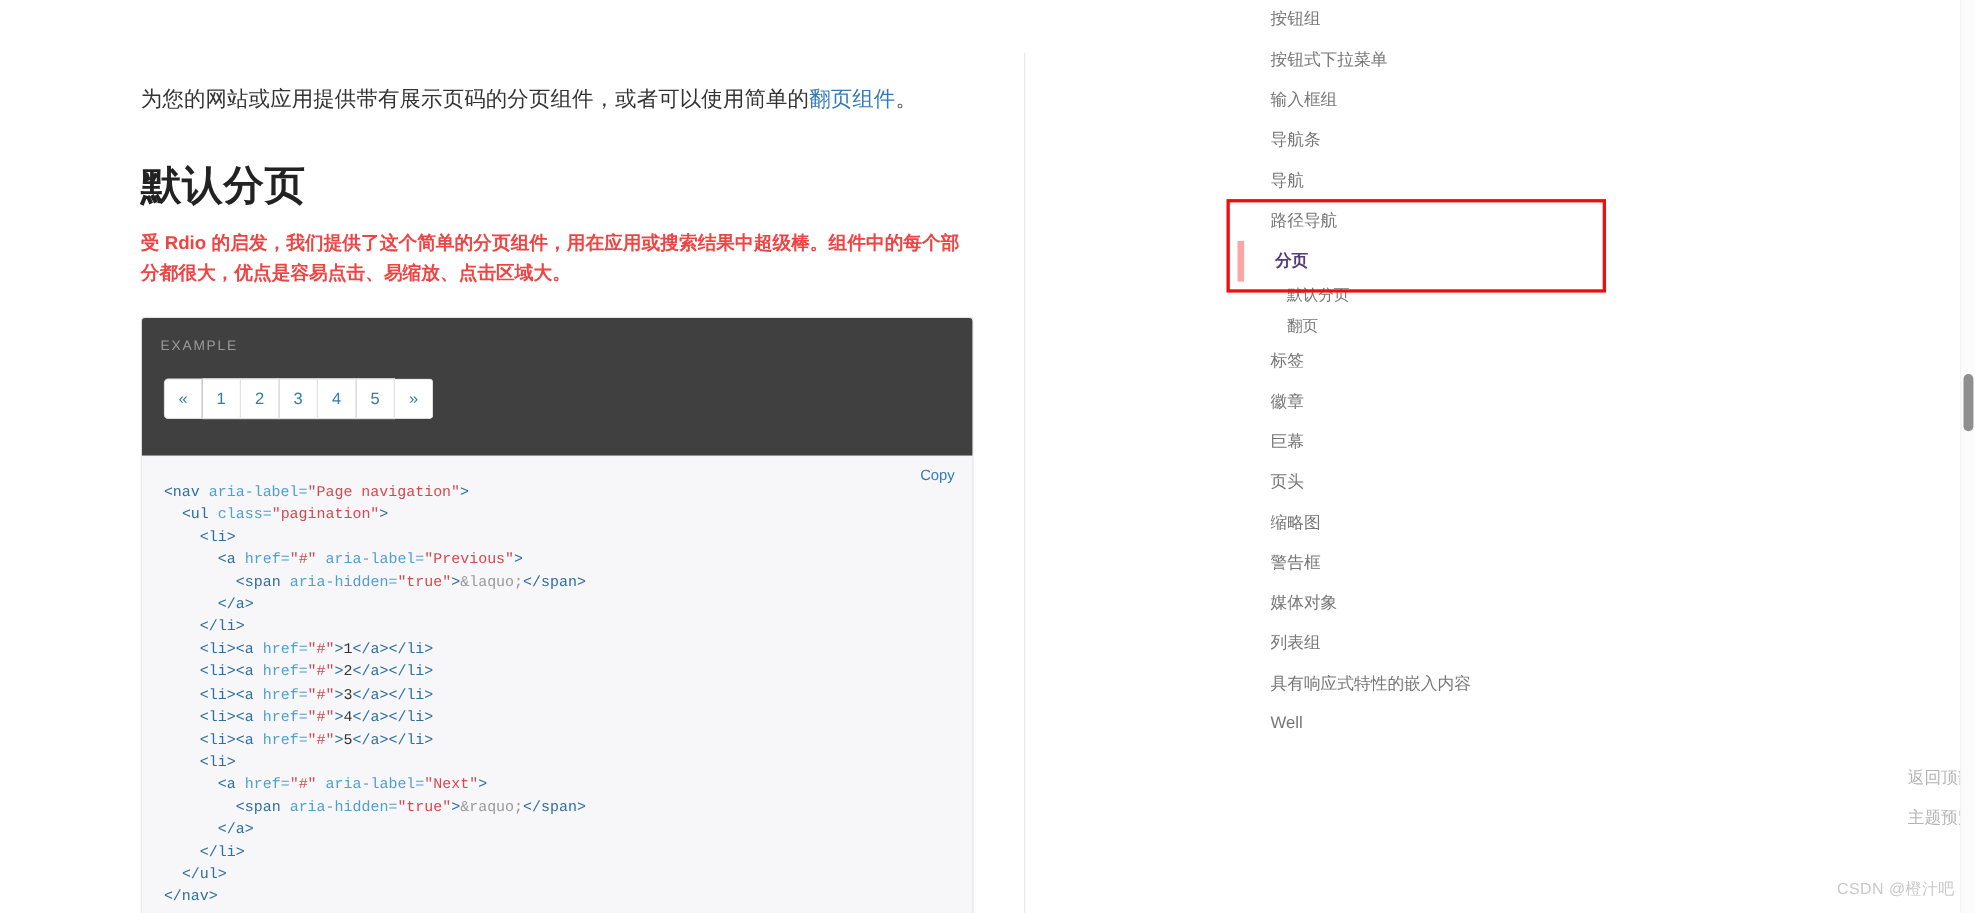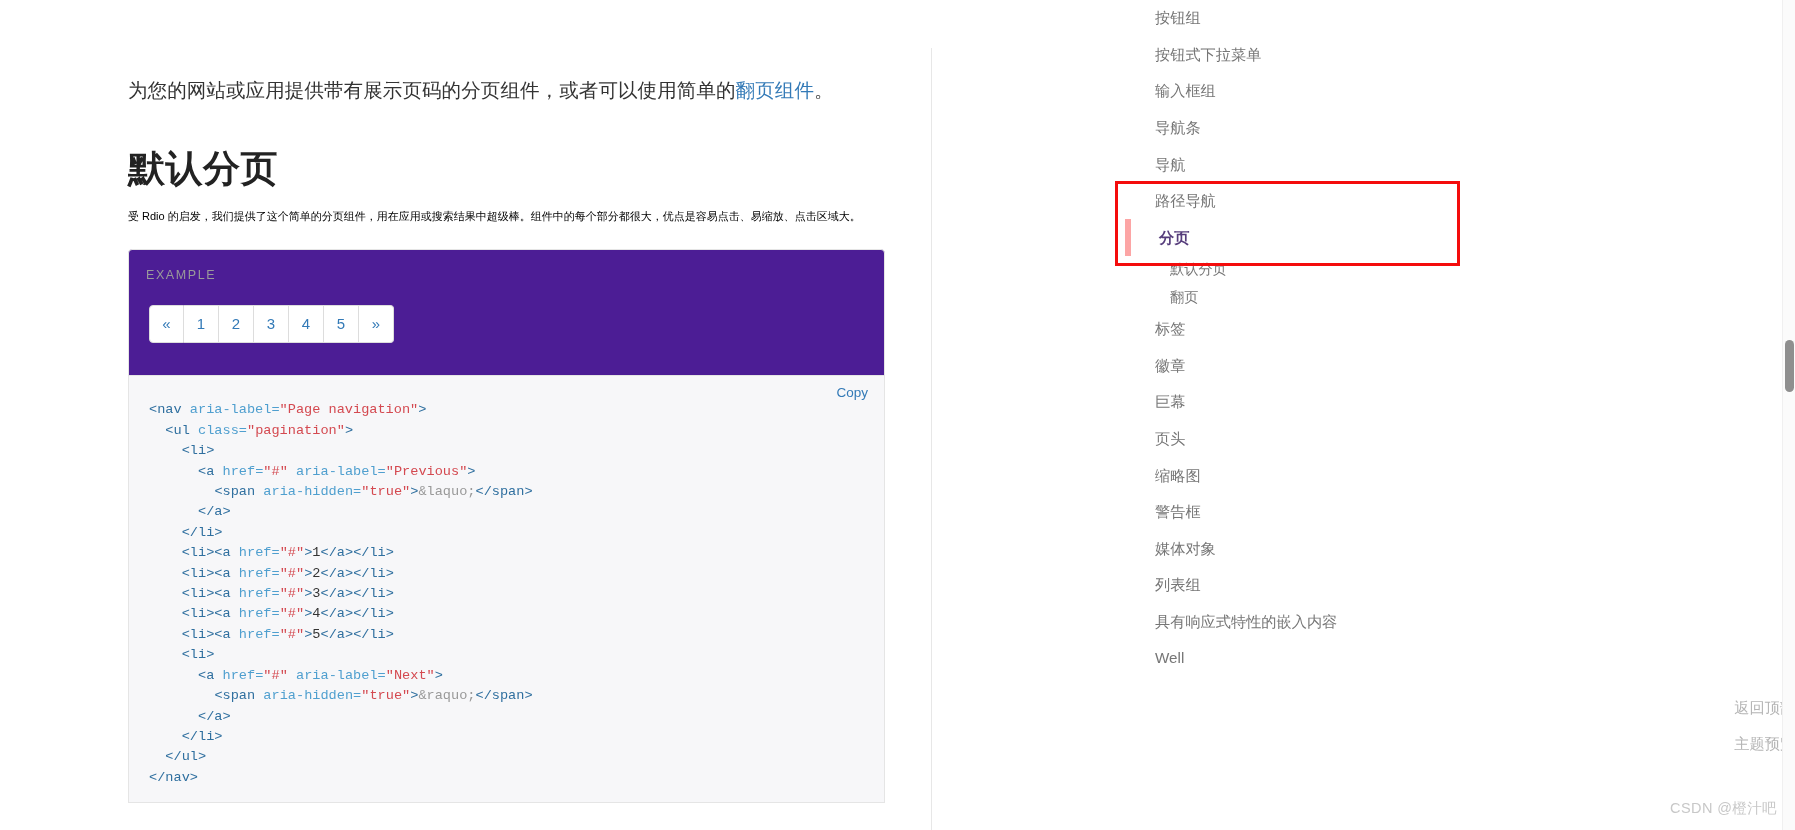--- a/index.html
+++ b/index.html
@@ -38,34 +38,35 @@
   .section-heading {
     font-size:37px;
     font-weight:700;
     color:#222;
     margin:44px 0 0 0;
     line-height:1.1;
     letter-spacing:0.5px;
   }
 
   .body-paragraph {
-    font-size:11px;
+    font-size:17px;
     line-height:1.68;
-    color:#000000;
+    color:#ef4444;
     margin:17px 0 0 0;
     max-width:905px;
+    font-weight:bold;
   }
 
   
   .example-box {
     position:relative;
     margin-top:24px;
     border:1px solid #e5e5e5;
     border-radius:4px 4px 0 0;
-    background:#4c1d95;
+    background:#404040;
     padding:12px 16px 22px 20px;
     height:127px;
   }
   .example-label {
     position:absolute;
     left:17px; top:18px;
     font-size:12.5px;
     letter-spacing:1.6px;
     color:#9a9a9a;
     font-weight:400;

